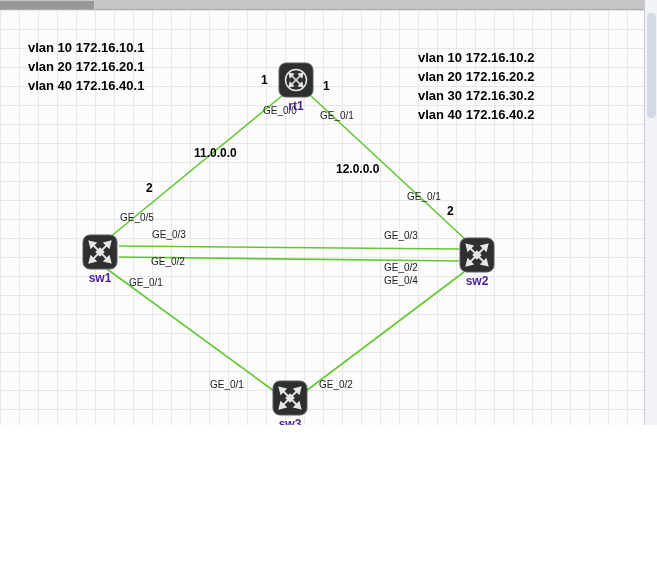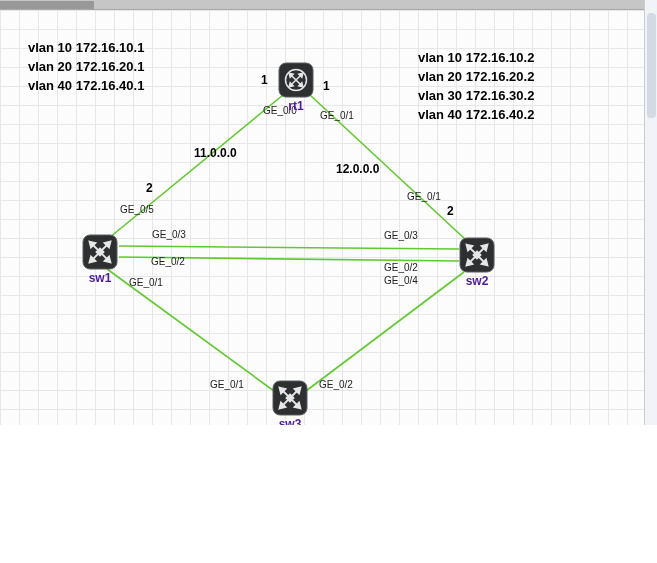--- a/index.html
+++ b/index.html
@@ -57,21 +57,21 @@
         <div>vlan 40 172.16.40.1</div>
       </div>
       <div class="note" style="left: 418px; top: 48px;">
         <div>vlan 10 172.16.10.2</div>
         <div>vlan 20 172.16.20.2</div>
         <div>vlan 30 172.16.30.2</div>
         <div>vlan 40 172.16.40.2</div>
       </div>
       <div class="lbl-port" style="left: 243px; top: 105px; margin-left: 20px;">GE_0/0</div>
       <div class="lbl-port" style="left: 320px; top: 110px;">GE_0/1</div>
-      <div class="lbl-port" style="left: 120px; top: 204px;">GE_0/5</div>
+      <div class="lbl-port" style="left: 120px; top: 212px;">GE_0/5</div>
       <div class="lbl-port" style="left: 407px; top: 191px;">GE_0/1</div>
       <div class="lbl-port" style="left: 152px; top: 229px;">GE_0/3</div>
       <div class="lbl-port" style="left: 151px; top: 256px;">GE_0/2</div>
       <div class="lbl-port" style="left: 384px; top: 230px;">GE_0/3</div>
       <div class="lbl-port" style="left: 384px; top: 262px;">GE_0/2</div>
       <div class="lbl-port" style="left: 384px; top: 275px;">GE_0/4</div>
       <div class="lbl-port" style="left: 129px; top: 277px;">GE_0/1</div>
       <div class="lbl-port" style="left: 210px; top: 379px;">GE_0/1</div>
       <div class="lbl-port" style="left: 319px; top: 379px;">GE_0/2</div>
       <div class="lbl-bold" style="left: 261px; top: 73px;">1</div>

